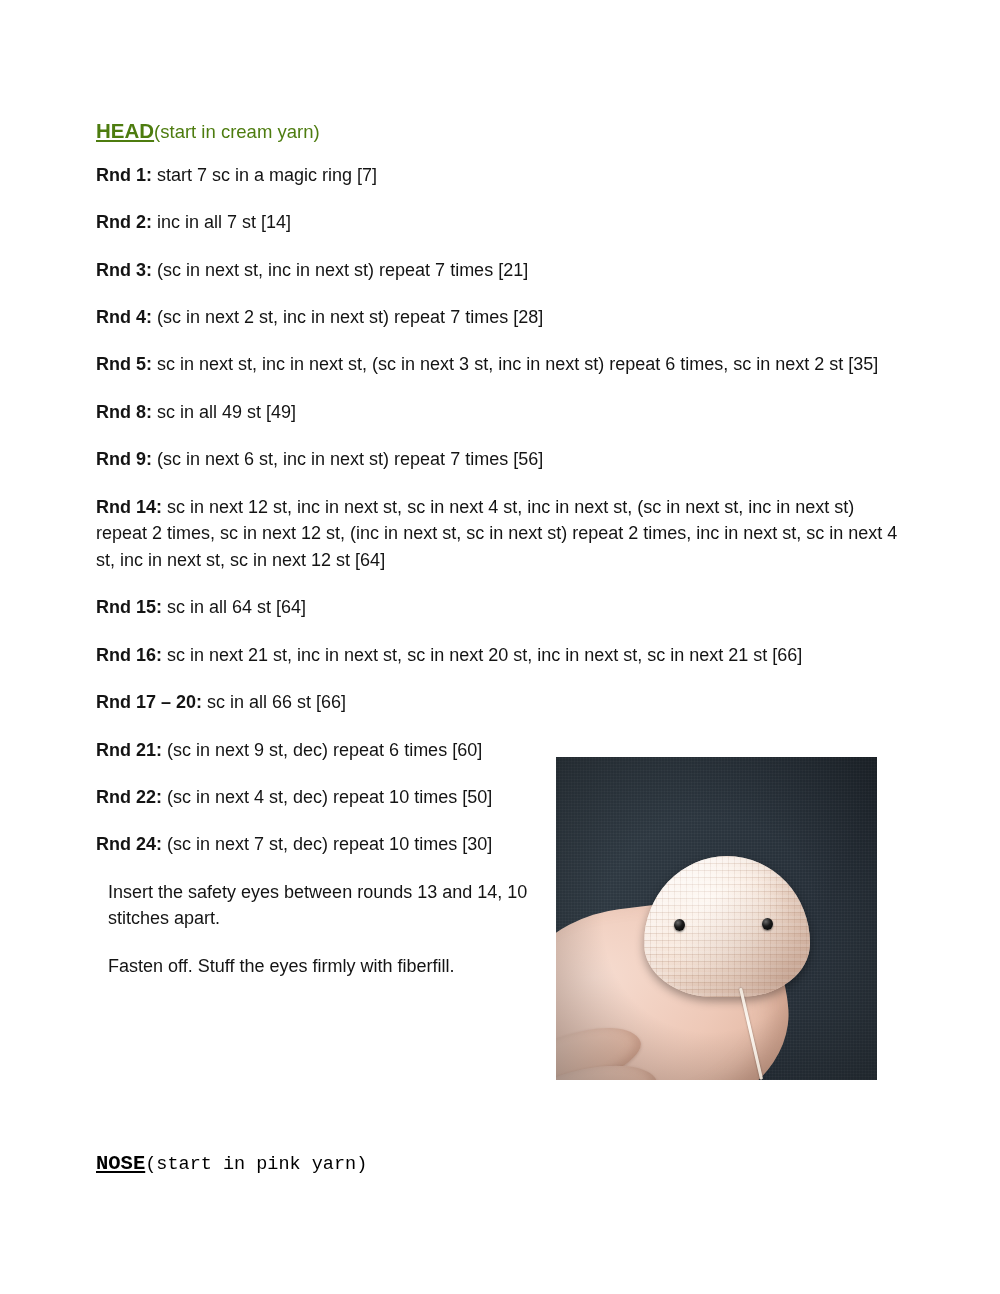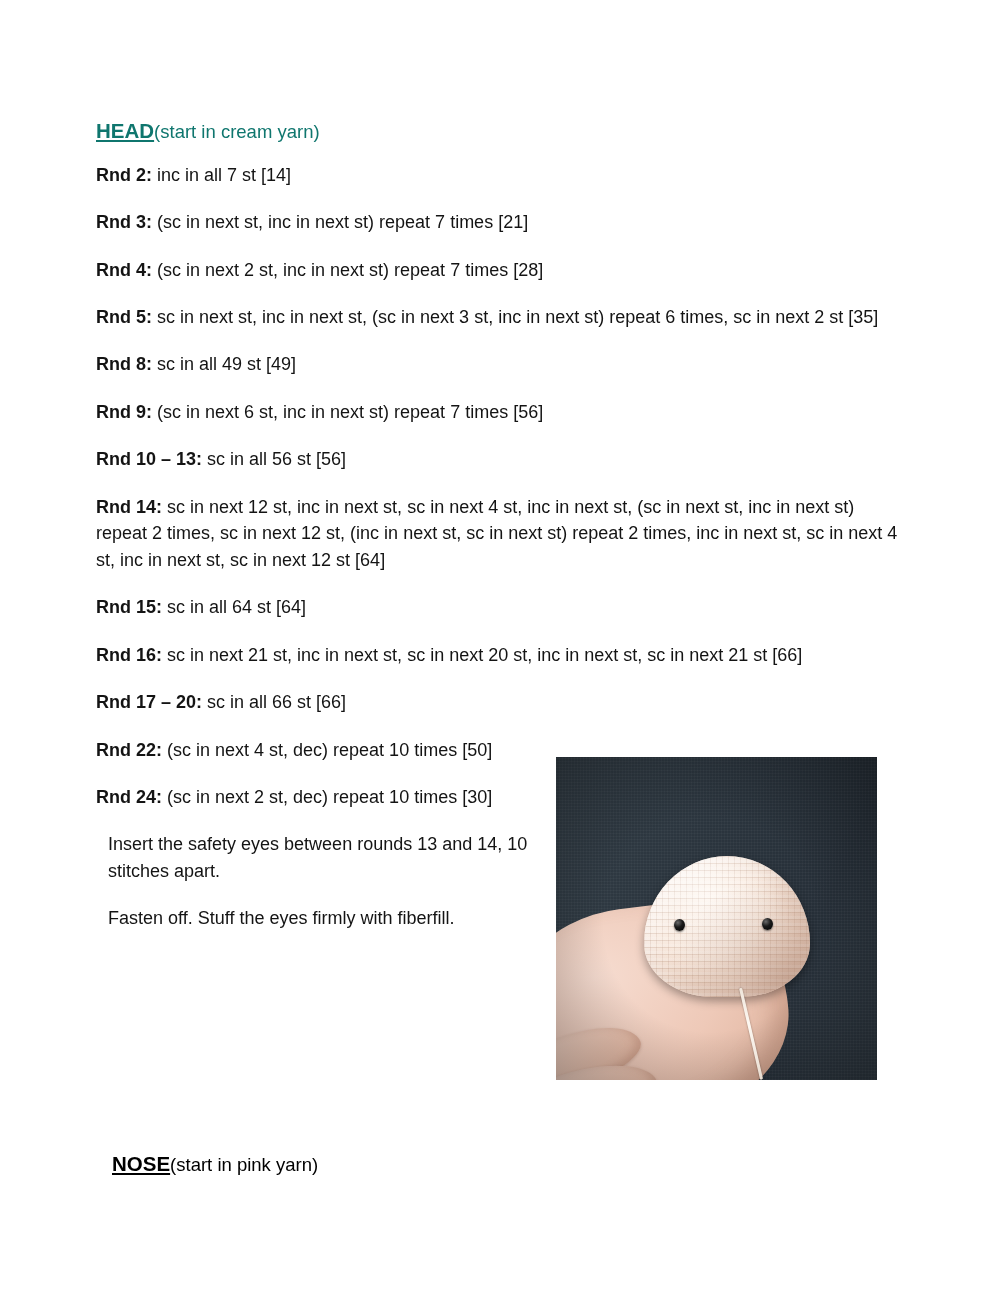--- a/index.html
+++ b/index.html
@@ -22,21 +22,21 @@
   .content {
     position: absolute;
     left: 96px;
     top: 118px;
     width: 812px;
   }
   .section-heading {
     font-size: 19.5px;
     line-height: 1.25;
     margin: 0 0 18px 0;
-    color: #0f766e;
+    color: #4d7c0f;
   }
   .section-heading .ttl {
     font-weight: bold;
     text-decoration: underline;
     font-size: 20.5px;
   }
   .section-heading .sub {
     font-weight: normal;
     font-size: 18.5px;
   }
@@ -176,23 +176,24 @@
     height: 94px;
     background: linear-gradient(180deg, #efe5da 0%, #fdf8f2 40%, #e9ddd1 100%);
     transform: rotate(-13deg);
     transform-origin: top center;
     border-radius: 2px;
     box-shadow: 0 0 2px rgba(0,0,0,0.4);
     z-index: 3;
   }
   .nose-heading {
     position: absolute;
-    left: 112px;
+    left: 96px;
     top: 1139px;
     font-size: 19.5px;
+    font-family: Liberation Mono, monospace;
   }
   .nose-heading .ttl {
     font-weight: bold;
     text-decoration: underline;
     font-size: 20.5px;
   }
   .nose-heading .sub {
     font-weight: normal;
     font-size: 18.5px;
   }
@@ -201,50 +202,51 @@
 <body>
 
 <div class="page">
 
   <div class="content">
 
     <h1 class="section-heading">
       <span class="ttl">HEAD</span><span class="sub">(start in cream yarn)</span>
     </h1>
 
+    <p class="rnd"><span class="lbl">Rnd 1:</span><span> start 7 sc in a magic ring [7]</span></p>
 
     <p class="rnd"><span class="lbl">Rnd 2:</span><span> inc in all 7 st [14]</span></p>
 
     <p class="rnd"><span class="lbl">Rnd 3:</span><span> (sc in next st, inc in next st) repeat 7 times [21]</span></p>
 
     <p class="rnd"><span class="lbl">Rnd 4:</span><span> (sc in next 2 st, inc in next st) repeat 7 times [28]</span></p>
 
     <p class="rnd"><span class="lbl">Rnd 5:</span><span> sc in next st, inc in next st, (sc in next 3 st, inc in next st) repeat 6 times, sc in next 2 st [35]</span></p>
 
 
 
     <p class="rnd"><span class="lbl">Rnd 8:</span><span> sc in all 49 st [49]</span></p>
 
     <p class="rnd"><span class="lbl">Rnd 9:</span><span> (sc in next 6 st, inc in next st) repeat 7 times [56]</span></p>
 
-    <p class="rnd"><span class="lbl">Rnd 10 – 13:</span><span> sc in all 56 st [56]</span></p>
 
     <p class="rnd"><span class="lbl">Rnd 14:</span><span> sc in next 12 st, inc in next st, sc in next 4 st, inc in next st, (sc in next st, inc in next st) repeat 2 times, sc in next 12 st, (inc in next st, sc in next st) repeat 2 times, inc in next st, sc in next  4 st, inc in next st, sc in next 12 st [64]</span></p>
 
     <p class="rnd"><span class="lbl">Rnd 15:</span><span> sc in all 64 st [64]</span></p>
 
     <p class="rnd"><span class="lbl">Rnd 16:</span><span> sc in next 21 st, inc in next st, sc in next 20 st, inc in next st, sc in next 21 st [66]</span></p>
 
     <p class="rnd"><span class="lbl">Rnd 17 – 20:</span><span> sc in all 66 st [66]</span></p>
 
+    <p class="rnd narrow"><span class="lbl">Rnd 21:</span><span> (sc in next 9 st, dec) repeat 6 times [60]</span></p>
 
     <p class="rnd narrow"><span class="lbl">Rnd 22:</span><span> (sc in next 4 st, dec) repeat 10 times [50]</span></p>
 
 
-    <p class="rnd narrow"><span class="lbl">Rnd 24:</span><span> (sc in next 2 st, dec) repeat 10 times [30]</span></p>
+    <p class="rnd narrow"><span class="lbl">Rnd 24:</span><span> (sc in next 7 st, dec) repeat 10 times [30]</span></p>
 
     <p class="note">Insert the safety eyes between rounds 13 and 14, 10 stitches apart.</p>
 
     <p class="note">Fasten off. Stuff the eyes firmly with fiberfill.</p>
 
   </div>
 
   <div class="photo">
     <div class="photo-bg"></div>
     <div class="photo-weave"></div>

